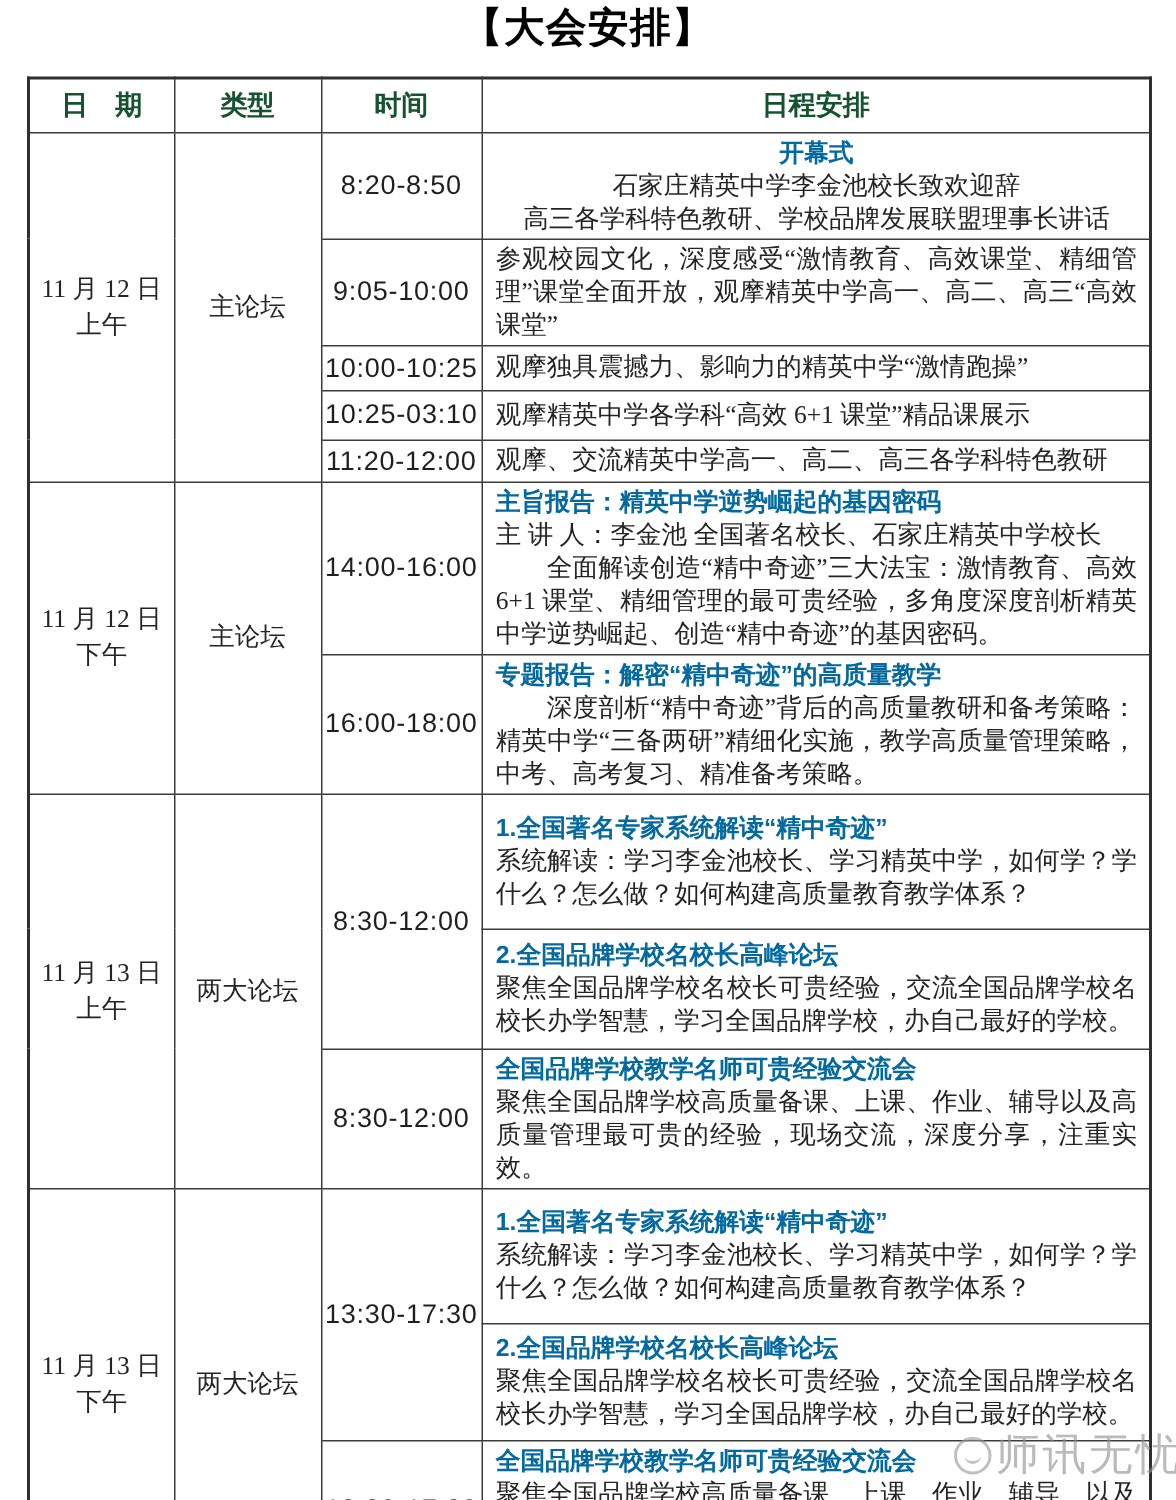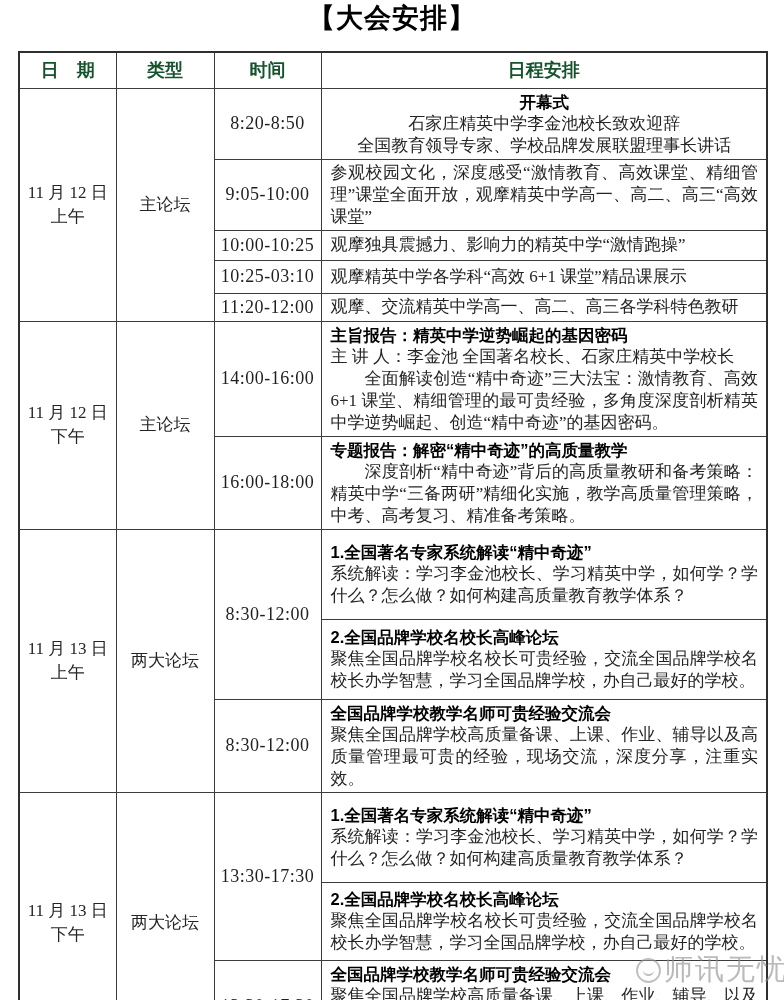--- a/index.html
+++ b/index.html
@@ -23,29 +23,29 @@
   th, td { border:1px solid #3c3c3c; vertical-align:middle; }
   th {
     font-family:"Liberation Sans","DejaVu Sans",sans-serif;
     font-size:18px; font-weight:bold; text-align:center; height:36px; color:#14532d;
   }
   td.date-cell, td.type-cell {
     text-align:center; font-size:17px; line-height:24px; color:#242424;
   }
   td.time-cell {
     text-align:center; font-size:18px; color:#1f1f1f;
-    font-family:Liberation Serif, serif; letter-spacing:0.5px;
+    font-family:Liberation Sans, sans-serif; letter-spacing:0.5px;
   }
   td.sched {
     font-size:17px; line-height:22px; padding:2px 8px 2px 9px; color:#242424;
   }
   td.sched .line { text-align:justify; }
   td.sched.center .line { text-align:center; }
   .bold-line {
-    font-weight:bold; color:#000000;
+    font-weight:bold; color:#0369a1;
     font-family:"Liberation Sans","DejaVu Sans",sans-serif; font-size:16.5px;
   }
   .indent { text-indent:2em; }
   
   tr.h70{height:70px;} tr.h48{height:48px;} tr.h30{height:30px;} tr.h33{height:33px;} tr.h28{height:28px;margin-top:28px;}
   tr.h112{height:112px;} tr.h88{height:88px;}
   tr.h90{height:90px;} tr.h80{height:80px;} tr.h70b{height:70px;}
   tr.h78{height:78px;} tr.h74{height:74px;}
   .watermark {
     position:absolute; left:636px; top:950px; display:flex; align-items:center;
@@ -89,21 +89,21 @@
     <tr class="h70">
       <td class="date-cell" rowspan="5">
         <div>11 月 12 日</div>
         <div>上午</div>
       </td>
       <td class="type-cell" rowspan="5">主论坛</td>
       <td class="time-cell">8:20-8:50</td>
       <td class="sched center">
         <div class="line bold-line">开幕式</div>
         <div class="line">石家庄精英中学李金池校长致欢迎辞</div>
-        <div class="line">全国教育领导专家、学校品牌发展联盟理事长讲话</div>
+        <div class="line">高三各学科特色教研、学校品牌发展联盟理事长讲话</div>
       </td>
     </tr>
     <tr class="h48">
       <td class="time-cell">9:05-10:00</td>
       <td class="sched">
         <div class="line">参观校园文化，深度感受“激情教育、高效课堂、精细管理”课堂全面开放，观摩精英中学高一、高二、高三“高效课堂”</div>
       </td>
     </tr>
     <tr class="h30">
       <td class="time-cell">10:00-10:25</td>

